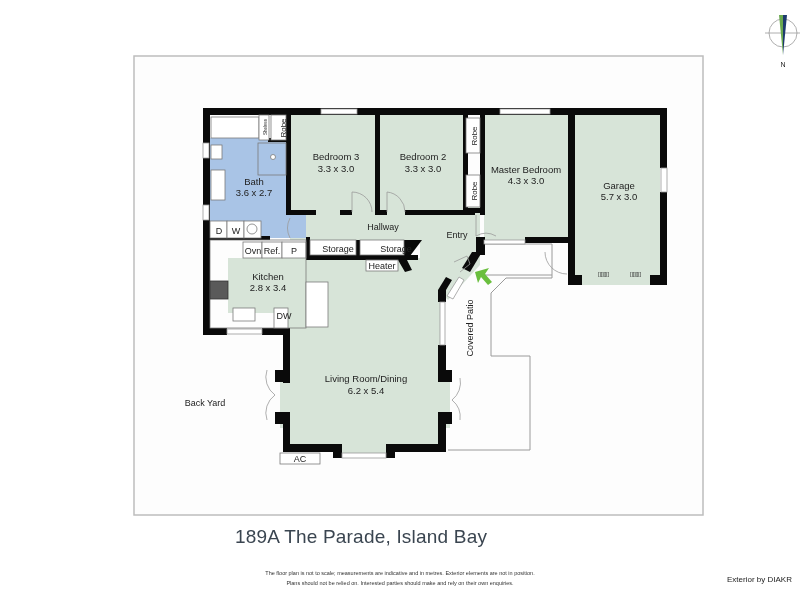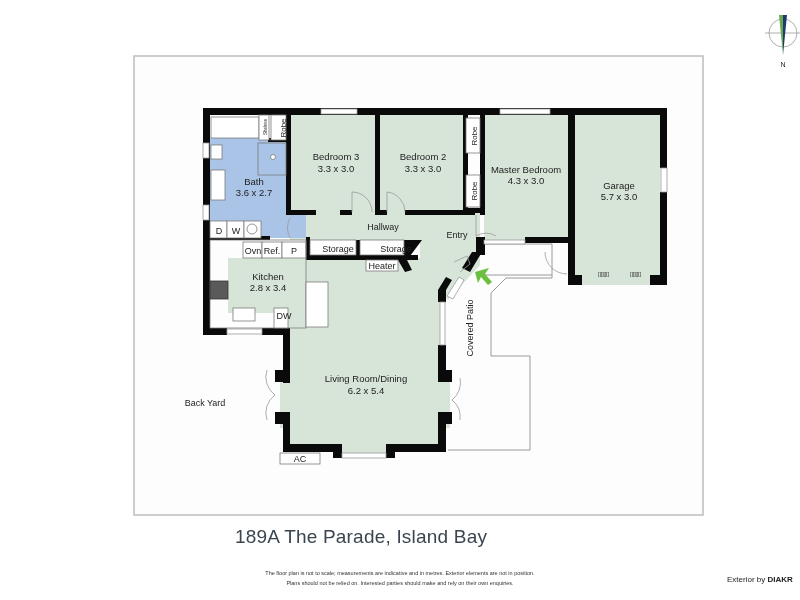--- a/index.html
+++ b/index.html
@@ -4,21 +4,21 @@
 <style>
   html, body { margin: 0; padding: 0; background: #ffffff; }
   body { width: 800px; height: 600px; position: relative; overflow: hidden; font-family: "Liberation Sans", sans-serif; }
   #plan { position: absolute; left: 0; top: 0; width: 800px; height: 600px; }
   .lbl { font-family: "Liberation Sans", sans-serif; fill: #222; }
   .title { position: absolute; left: 0; width: 722px; top: 526px; text-align: center; font-size: 19px; color: #3a4550; letter-spacing: 0.2px; }
   .disclaimer { position: absolute; left: 0; width: 800px; text-align: center; font-size: 5.5px; color: #333; }
   .d1 { top: 570px; }
   .d2 { top: 580px; }
   .produced { position: absolute; left: 727px; top: 575px; font-size: 8px; color: #222; white-space: nowrap; }
-  .produced b { font-weight: bold; margin-top: 43px; }
+  .produced b { font-weight: normal; margin-top: 43px; }
 </style>
 </head>
 <body>
 
 <svg id="plan" viewBox="0 0 800 600" xmlns="http://www.w3.org/2000/svg">
 
   <rect x="134" y="56" width="569" height="459" fill="#fdfdfd" stroke="#bdbdbd" stroke-width="1.5"></rect>
 
   <g>
 

